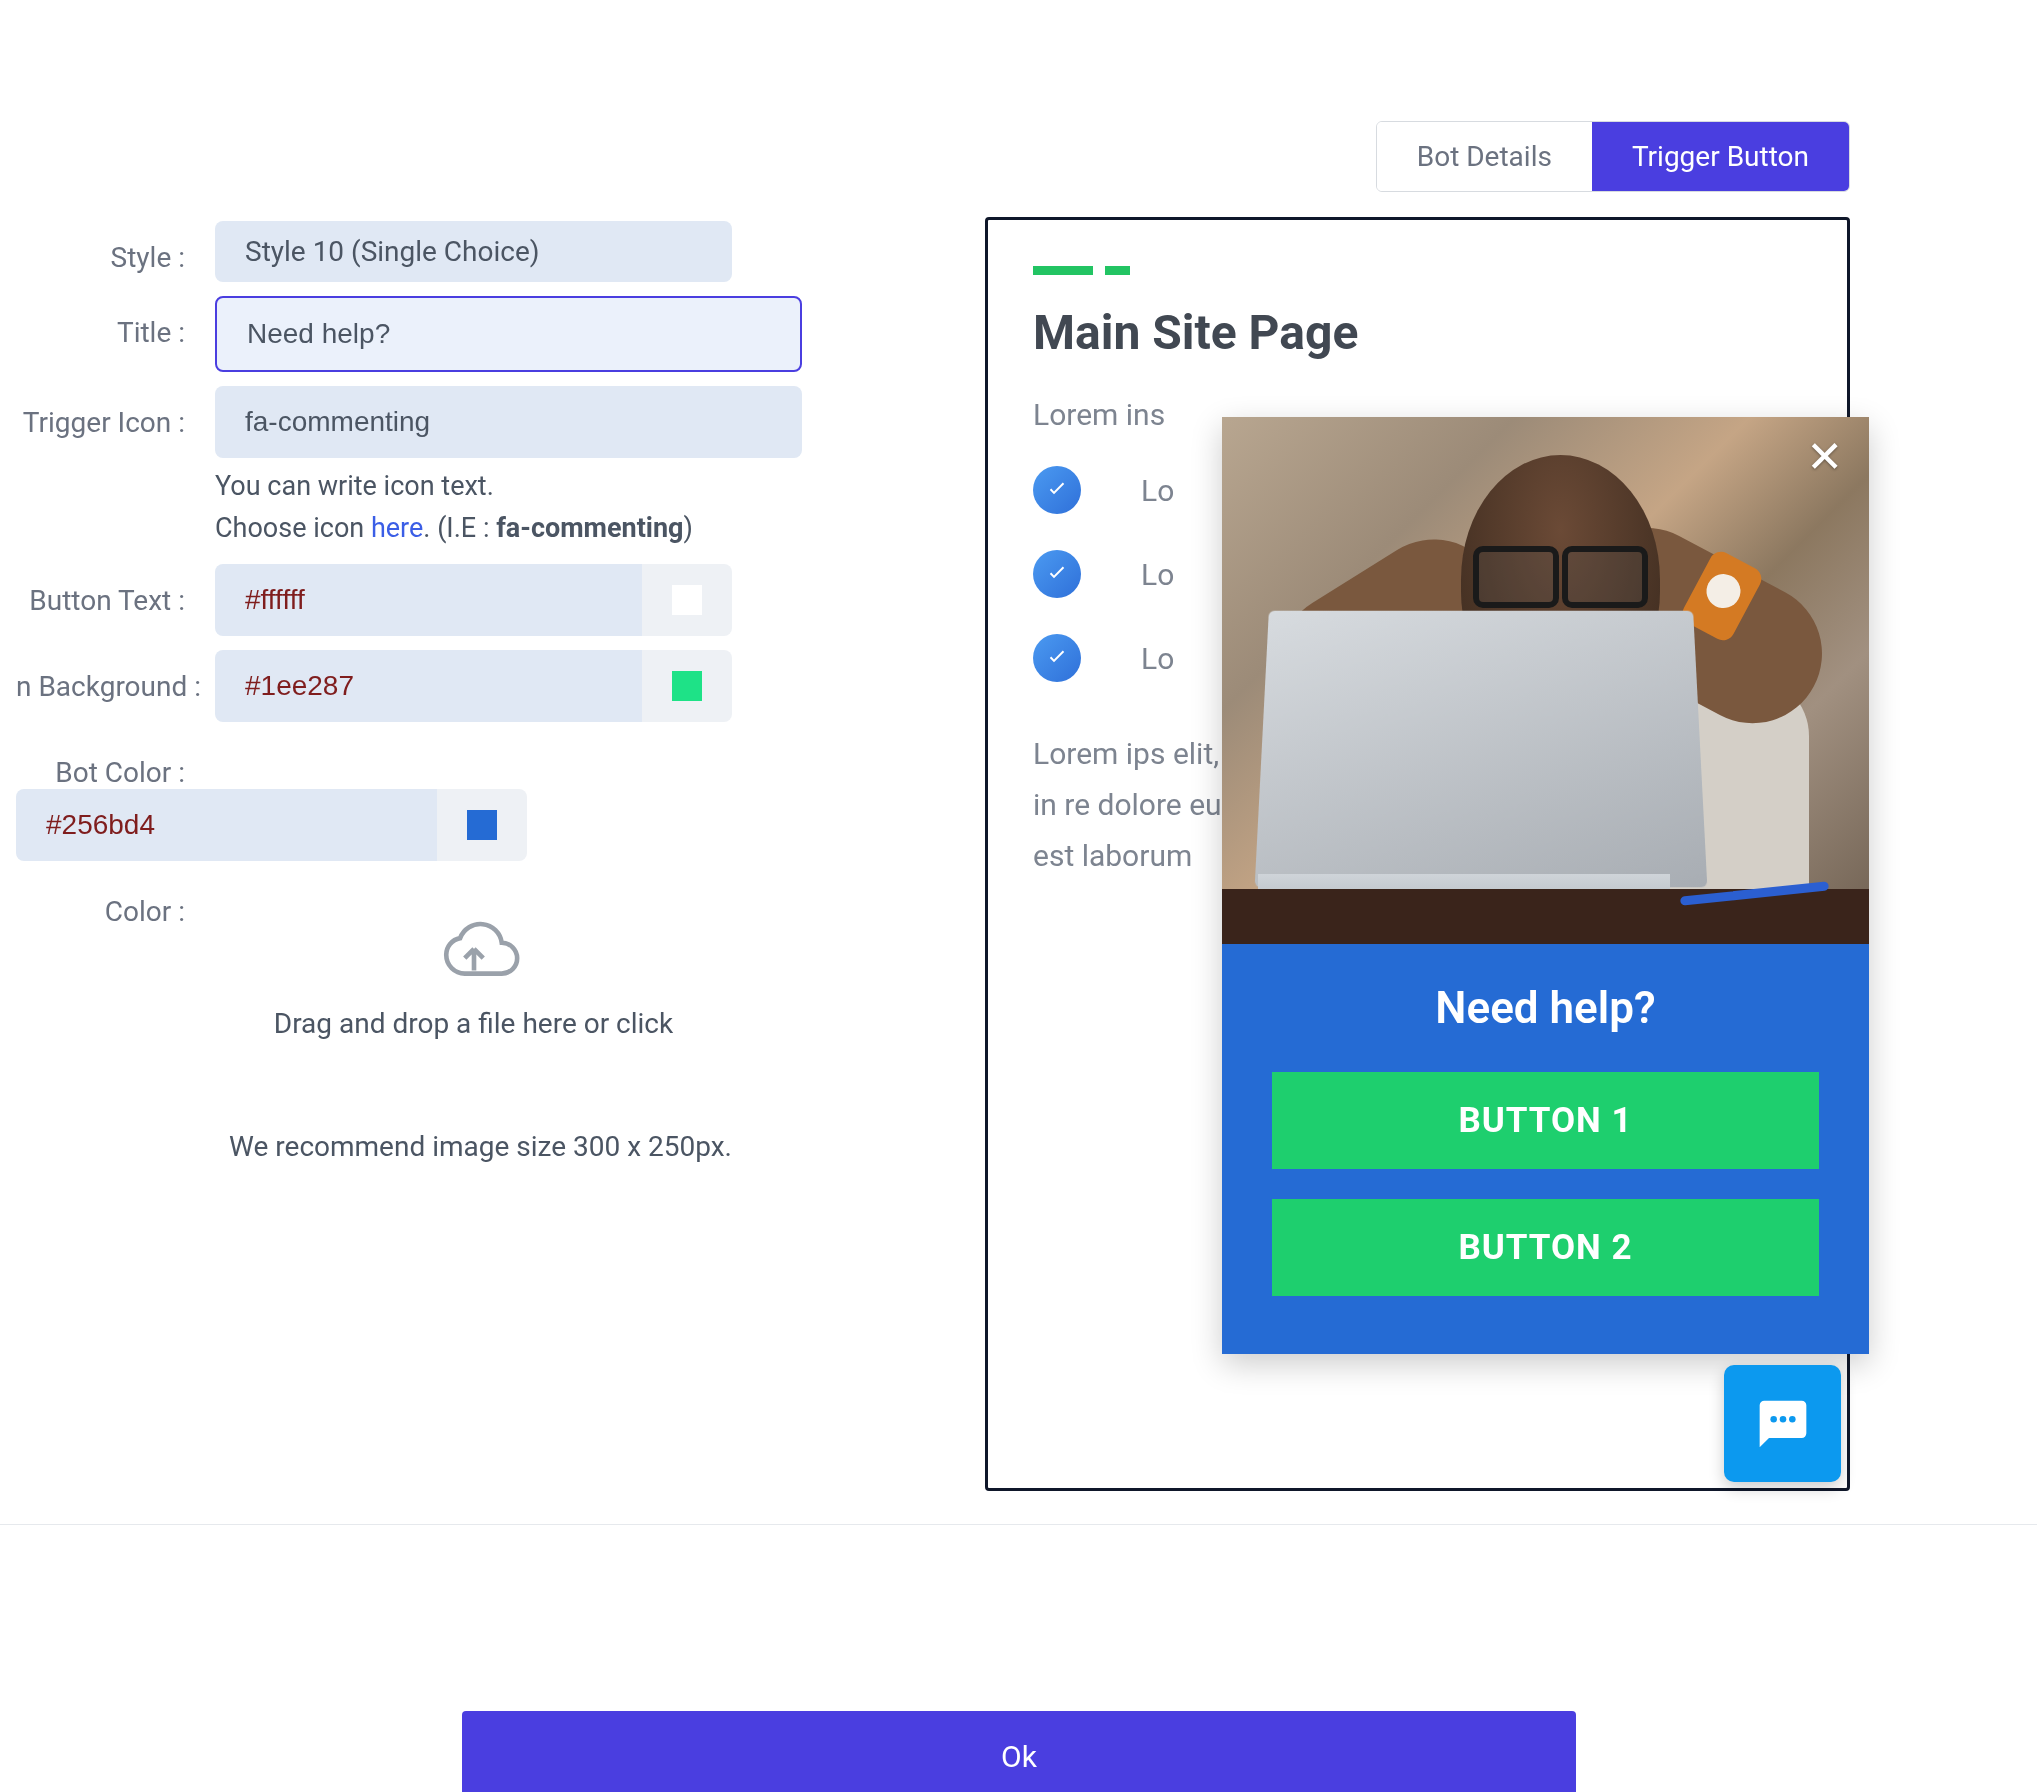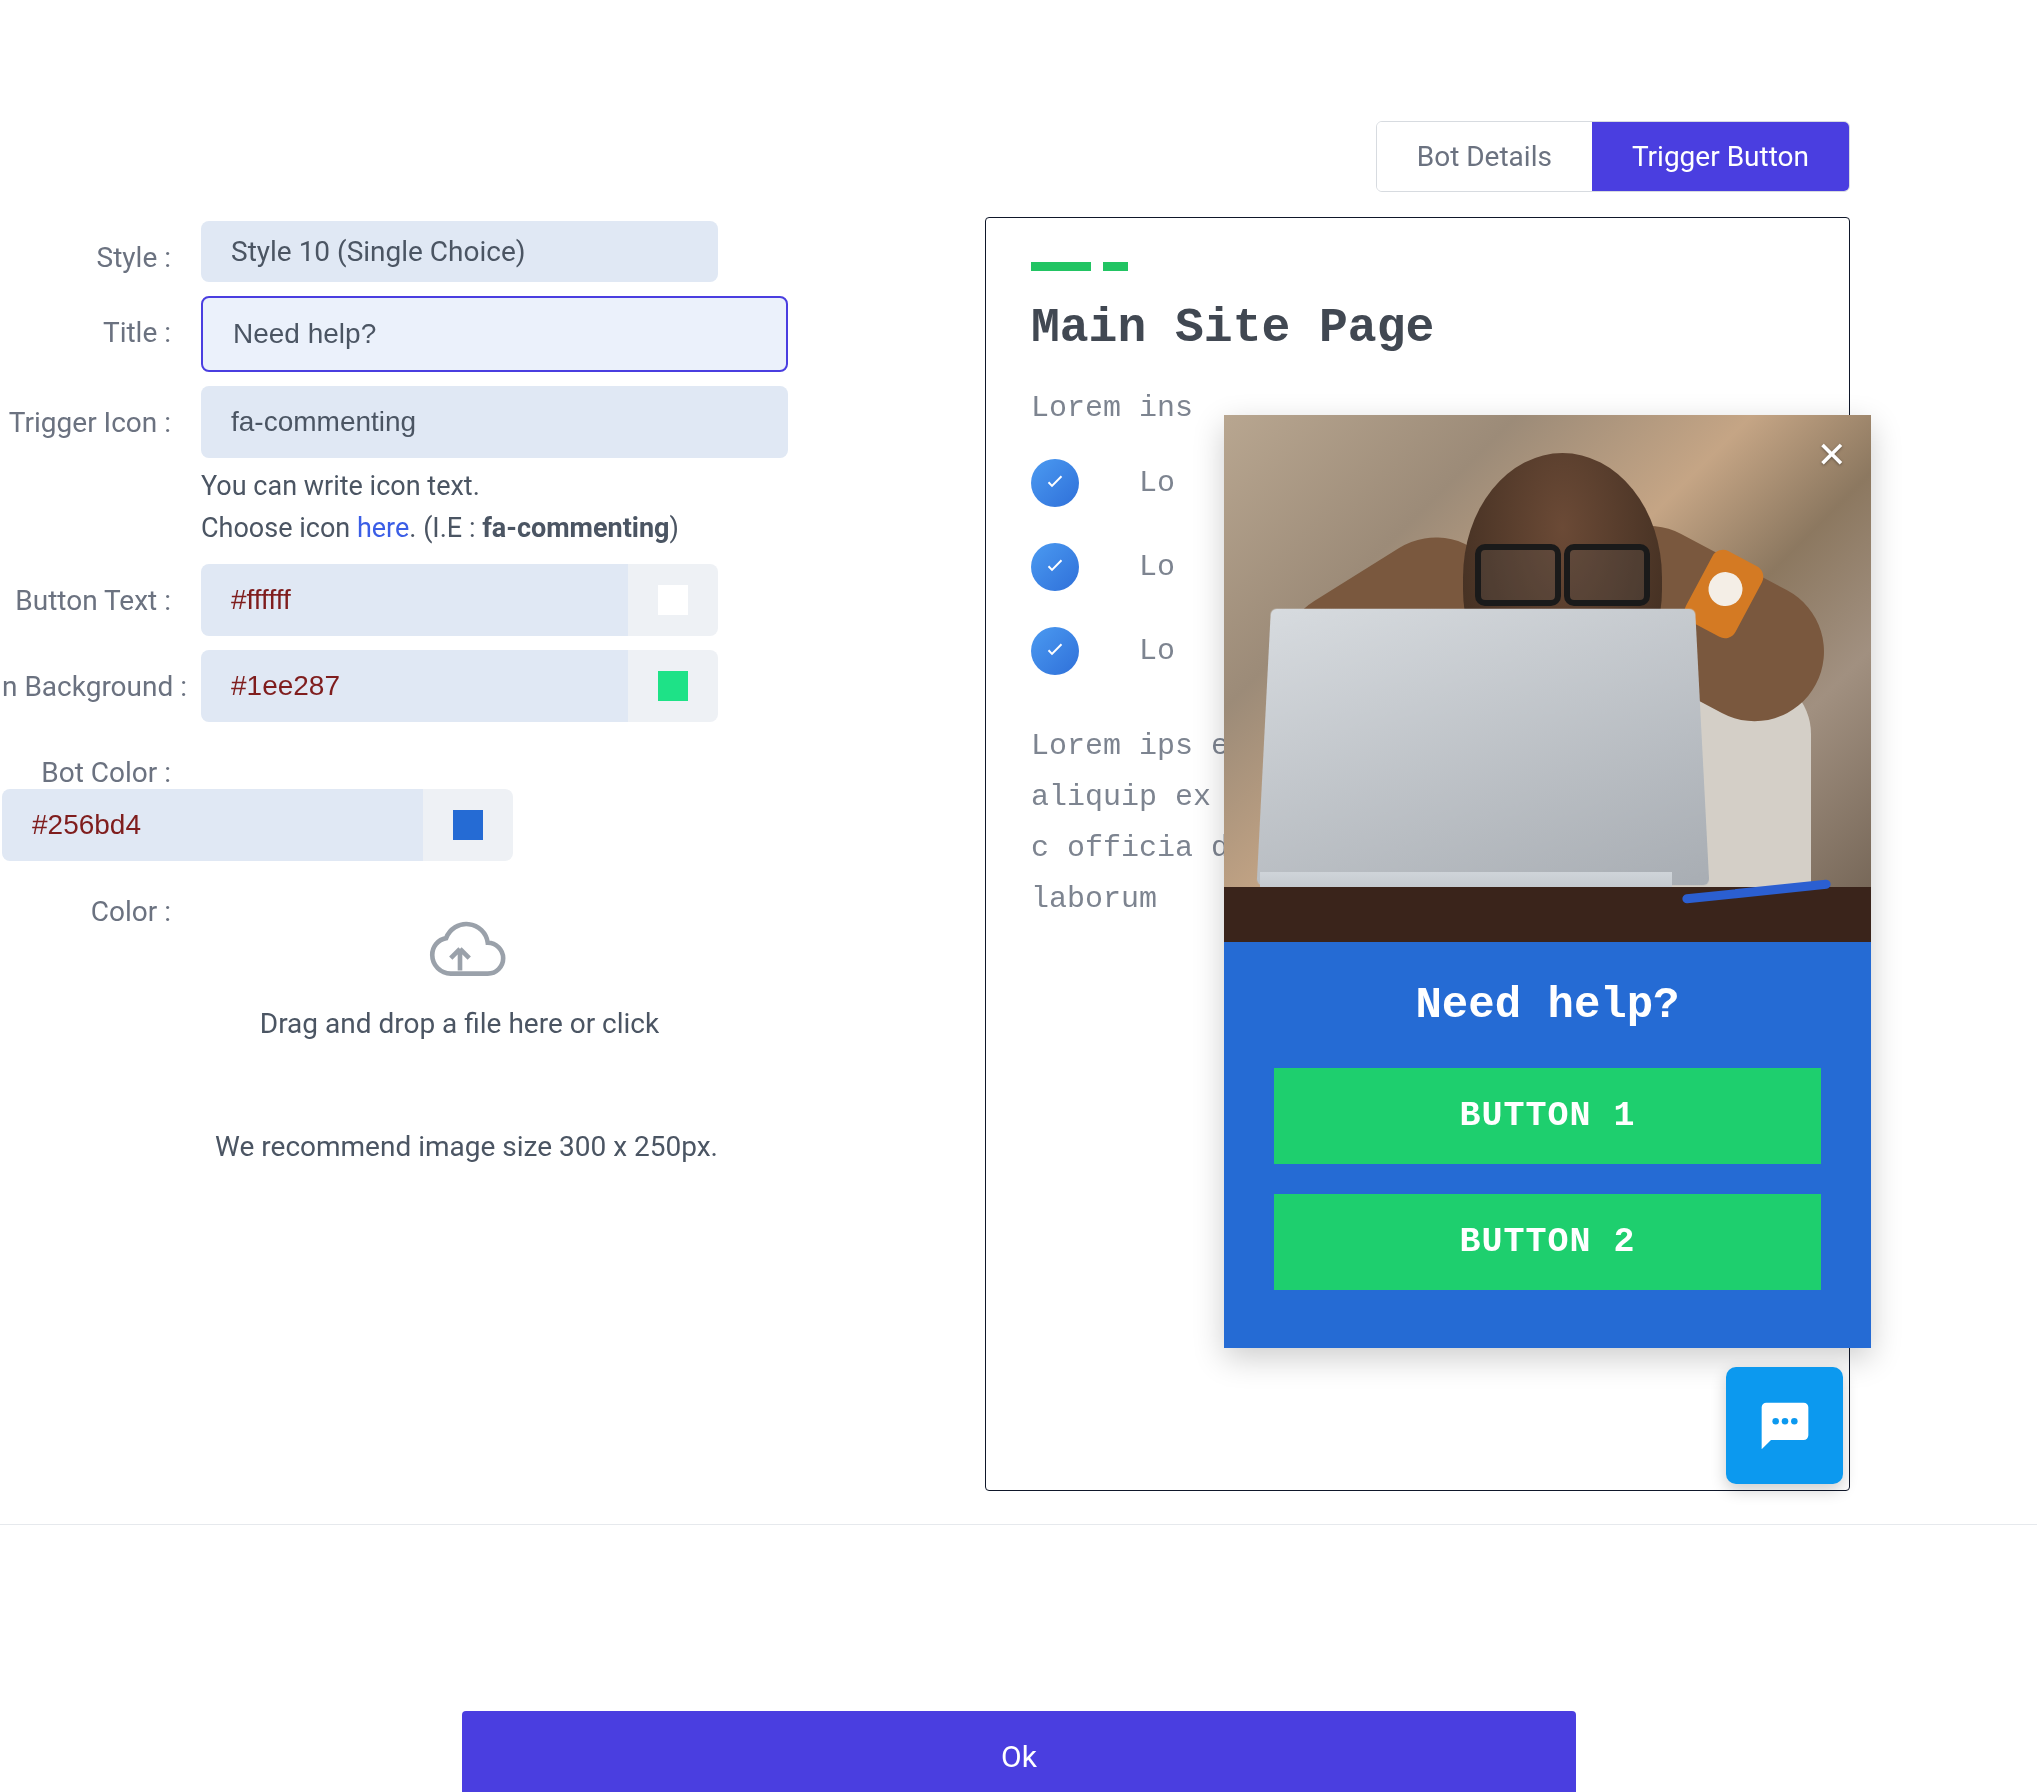--- a/index.html
+++ b/index.html
@@ -6,21 +6,21 @@
 body { font-family: -apple-system, BlinkMacSystemFont, "Segoe UI", Roboto, Helvetica, Arial, sans-serif; background: #fff; width: 2038px; height: 1793px; overflow: hidden; position: relative; }
 
 .main-area { position: relative; width: 100%; height: 1502px; }
 
 
 .tab-strip { position: absolute; top: 121px; right: 188px; display: flex; border: 1px solid #d7dbe0; border-radius: 6px; overflow: hidden; }
 .tab { padding: 18px 40px; font-size: 28px; color: #6b7280; background: #fff; cursor: pointer; }
 .tab.active { background: #4a3ee0; color: #fff; }
 
 
-.form-col { position: absolute; top: 221px; left: 2px; width: 786px; }
+.form-col { position: absolute; top: 221px; left: 16px; width: 786px; }
 .form-row { display: flex; align-items: flex-start; margin-bottom: 10px; }
 .form-row .label { width: 199px; text-align: right; padding-right: 30px; font-size: 28px; color: #6b7280; padding-top: 20px; white-space: nowrap; }
 .form-row .control { flex: 1; max-width: 517px; }
 
 .select-box { background: #e0e8f4; border-radius: 8px; padding: 14px 30px; font-size: 28px; color: #4b5563; }
 .text-input { background: #ebf1fb; border: 2px solid #4a3ee0; border-radius: 8px; padding: 20px 30px; font-size: 28px; color: #4b5563; width: 100%; outline: none; }
 .plain-input { background: #e0e8f4; border-radius: 8px; padding: 20px 30px; font-size: 28px; color: #4b5563; width: 100%; border: none; outline: none; }
 
 .helper { padding-left: 0; font-size: 27px; color: #4b5563; margin-top: 8px; line-height: 1.55; }
 .helper a { color: #3b5ee6; text-decoration: none; }
@@ -30,21 +30,21 @@
 .color-row .color-text { flex: 1; background: #e0e8f4; border-radius: 8px 0 0 8px; padding: 20px 30px; font-size: 28px; color: #7f1d1d; border: none; outline: none; }
 .color-row .swatch-cell { width: 90px; background: #eef1f5; border-radius: 0 8px 8px 0; display: flex; align-items: center; justify-content: center; }
 .color-row .swatch { width: 30px; height: 30px; }
 
 .dropzone { margin-top: 40px; text-align: center; }
 .cloud { width: 100px; height: 74px; margin: 0 auto 18px; position: relative; }
 .drop-text { font-size: 28px; color: #4b5563; }
 .recommend { margin-top: 90px; font-size: 28px; color: #4b5563; text-align: right; }
 
 
-.preview { position: absolute; top: 217px; right: 188px; width: 865px; height: 1274px; border: 1px solid #0f172a; border-radius: 4px; padding: 40px 45px 40px 45px; font-family: Liberation Mono, monospace; }
+.preview { position: absolute; top: 217px; right: 188px; width: 865px; height: 1274px; border: 3px solid #0f172a; border-radius: 4px; padding: 40px 45px 40px 45px; }
 .accent-bars { margin-bottom: 25px; }
 .accent-bars .bar1 { display: inline-block; width: 60px; height: 9px; background: #22c463; margin-right: 12px; }
 .accent-bars .bar2 { display: inline-block; width: 25px; height: 9px; background: #22c463; }
 .preview-title { font-size: 48px; font-weight: 700; color: #414852; margin-bottom: 36px; }
 .preview-lead { font-size: 30px; color: #7d8490; margin-bottom: 34px; }
 .check-list { list-style: none; }
 .check-list li { display: flex; align-items: center; margin-bottom: 36px; }
 .check-badge { width: 48px; height: 48px; border-radius: 50%; background: linear-gradient(135deg,#4b9af1,#2f70d9); display: flex; align-items: center; justify-content: center; margin-right: 60px; flex-shrink: 0; }
 .check-badge svg { width: 24px; height: 24px; }
 .check-list li span { font-size: 30px; color: #7d8490; }

